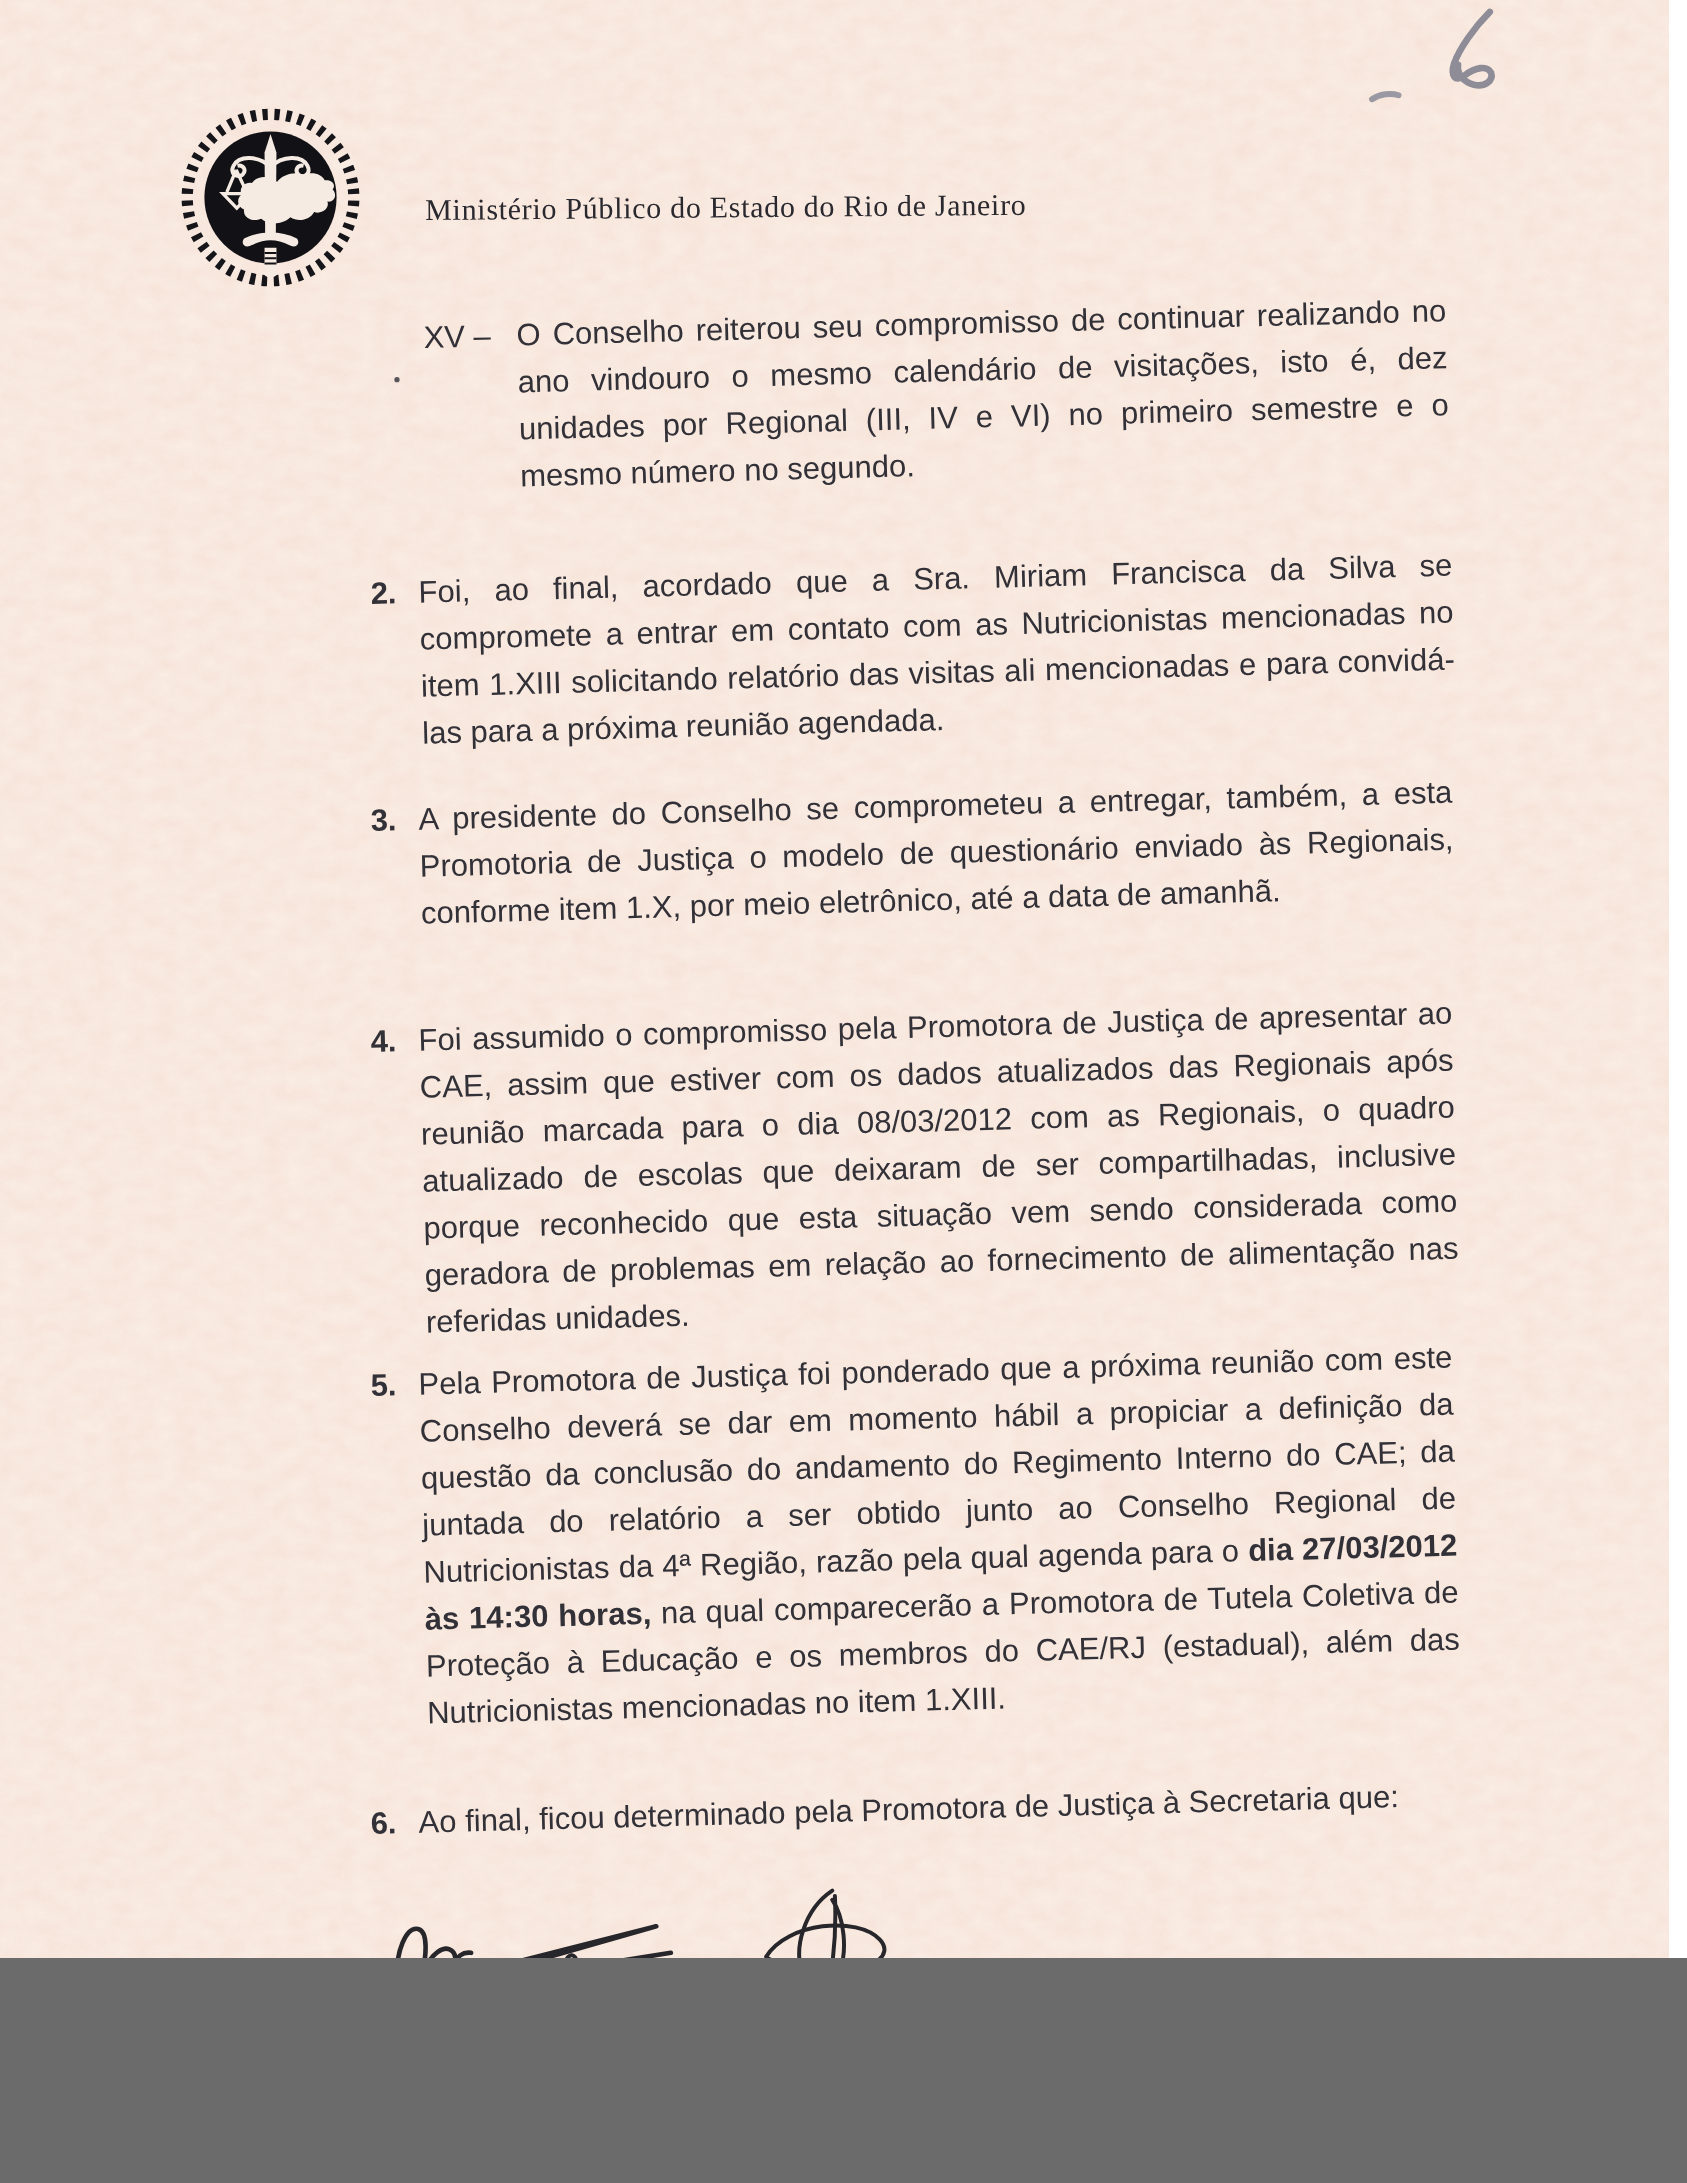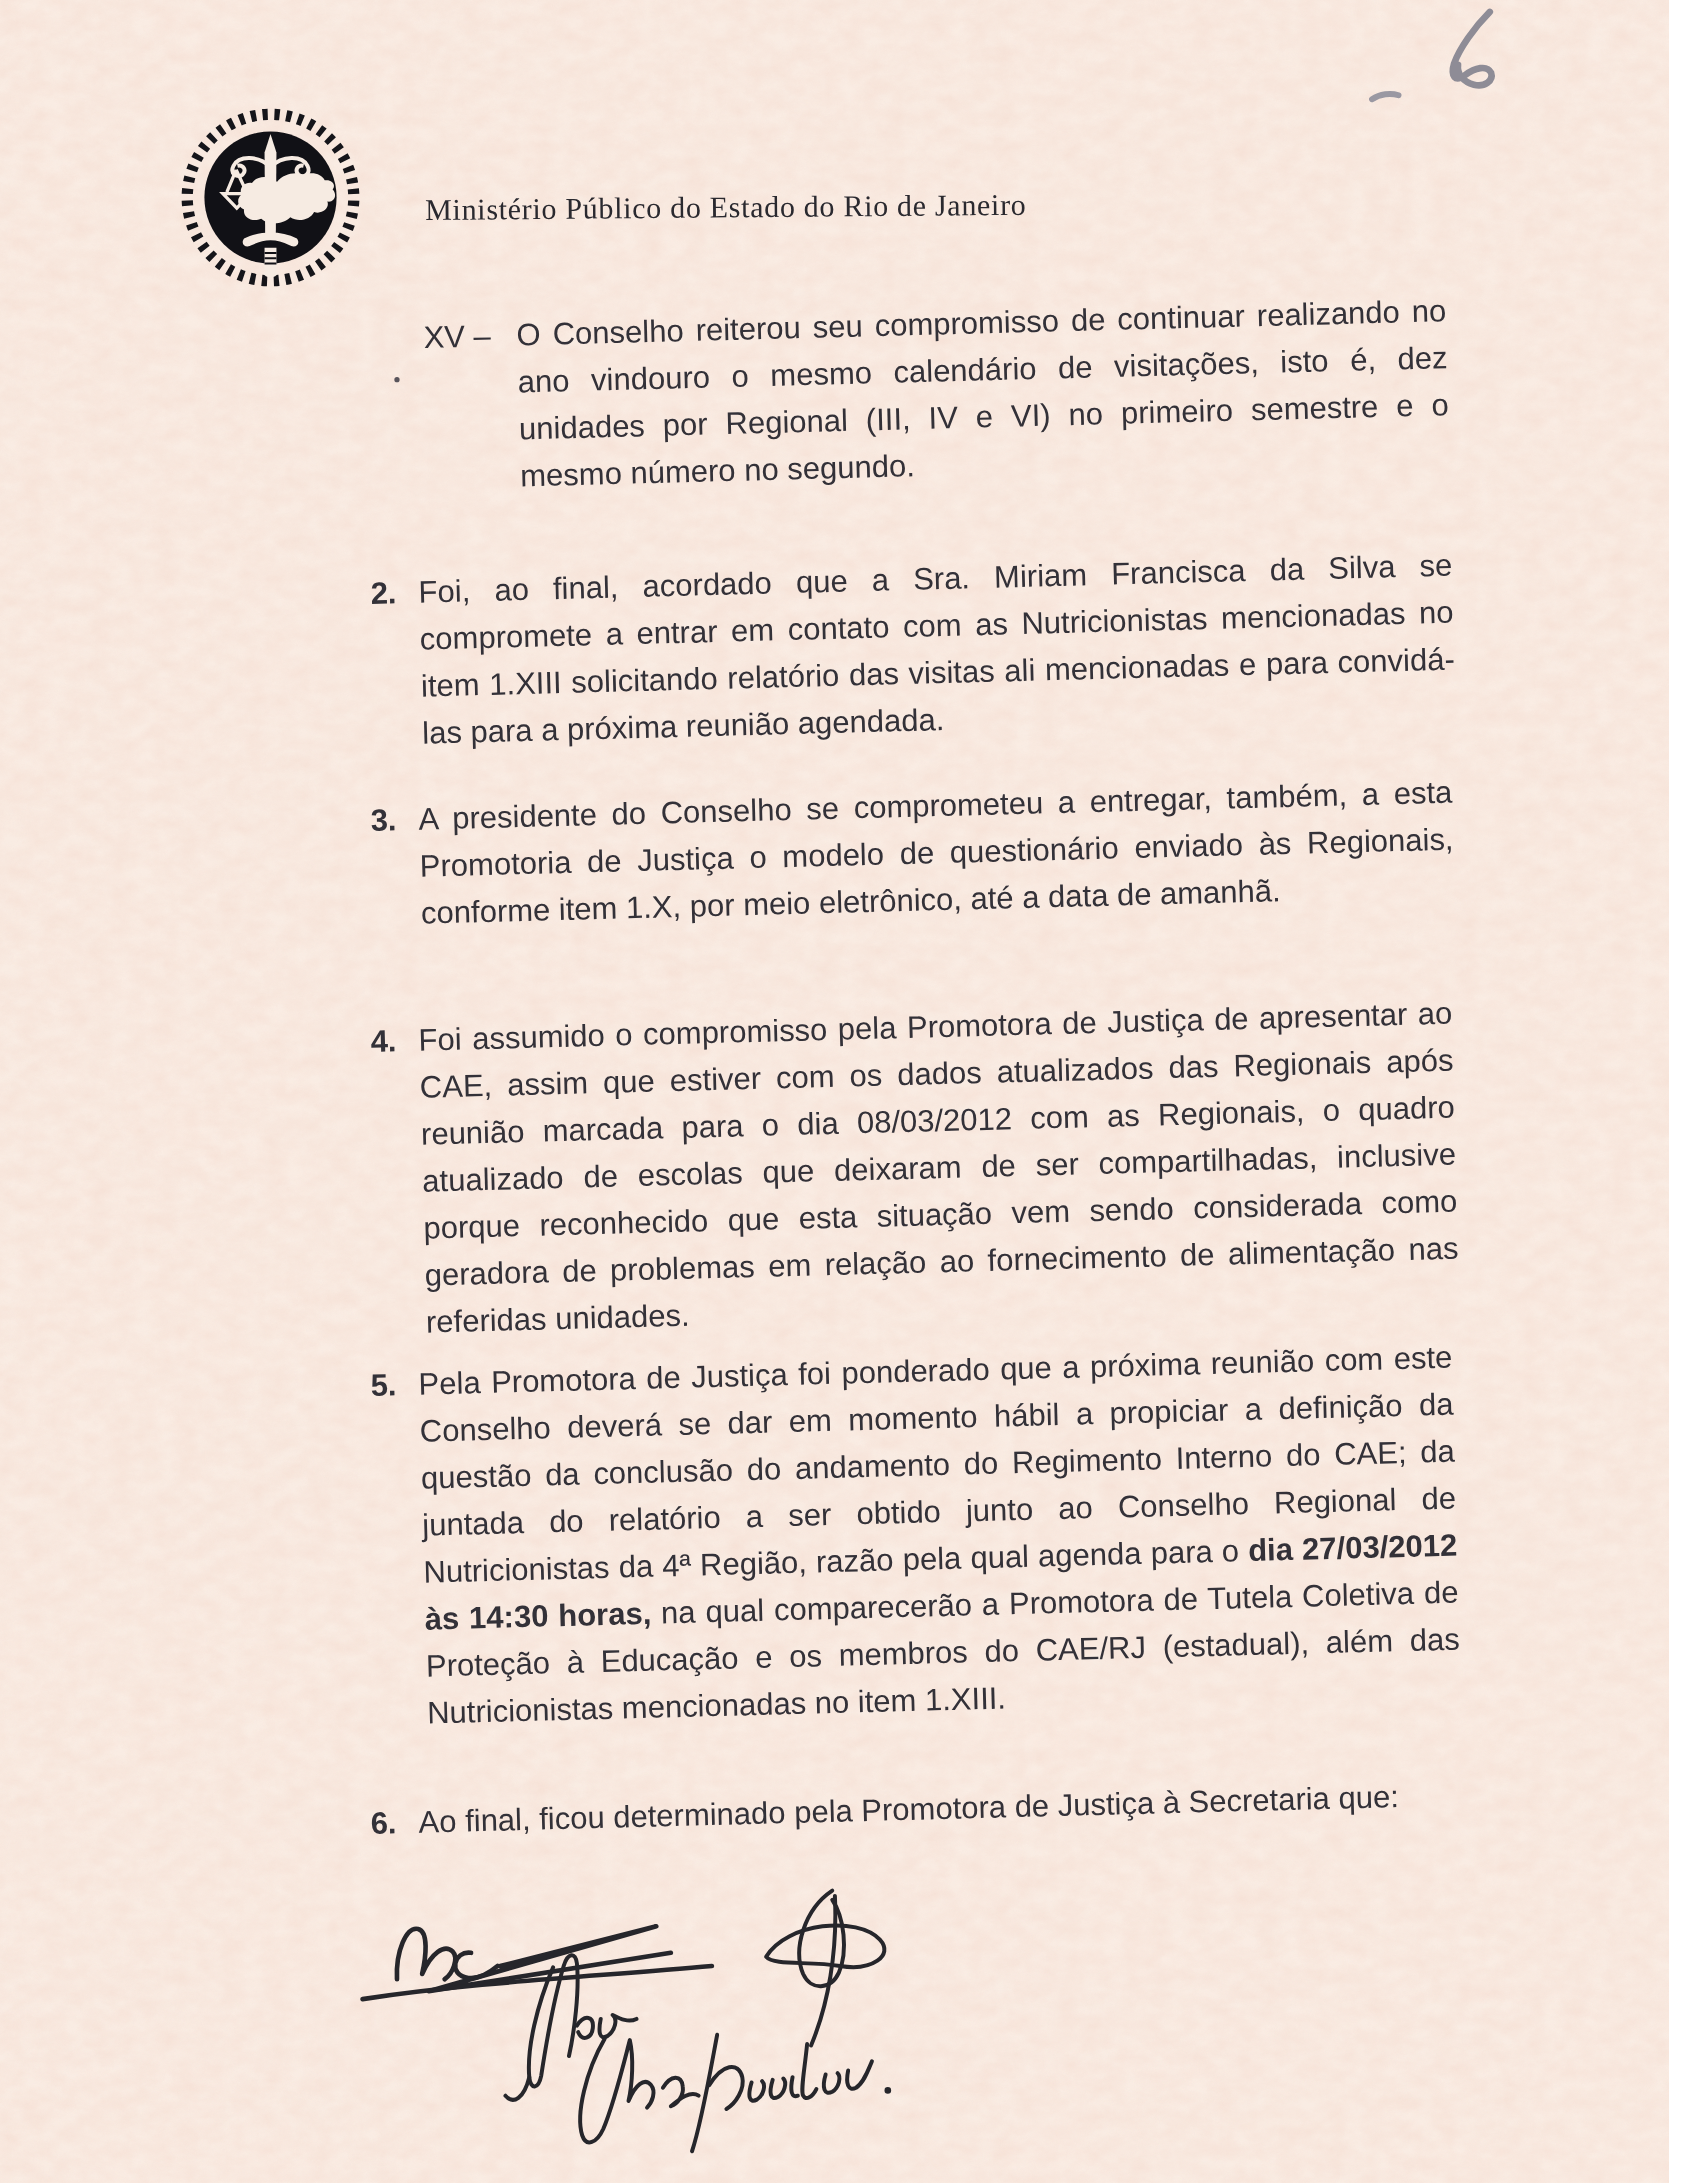--- a/index.html
+++ b/index.html
@@ -1,18 +1,18 @@
 <!DOCTYPE html>
 <html style="font-size:10.6px"><head>
 <meta charset="utf-8">
 <style>
   * { margin:0; padding:0; box-sizing:border-box; }
   body { background:#6b6b6b; }
   .page {
-    position:relative; width:1687px; height:2183px;
+    position:relative; width:1687px; height:1958px;
     background:#f8ebe2; overflow:hidden;
     font-family:"Liberation Sans", sans-serif;
   }
   .texture { position:absolute; left:0; top:0; z-index:0; }
   .scan-edge {
     position:absolute; right:0; top:0; width:18.5px; height:2183px;
     background:#ffffff; z-index:3;
   }
   .doc-text { font-size:31px; line-height:47px; color:#333138; }
   .tilt { transform:rotate(-1.5deg); transform-origin:0 0; }

